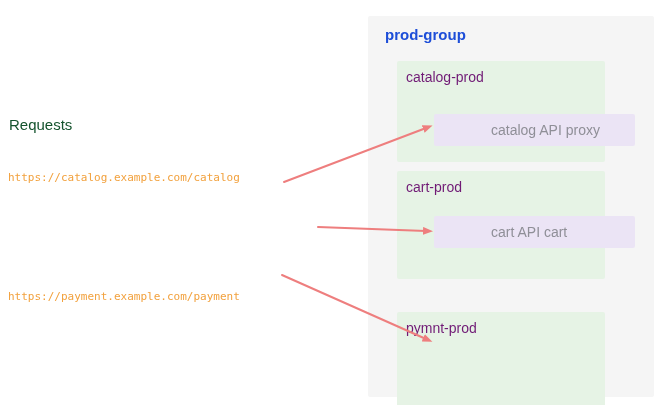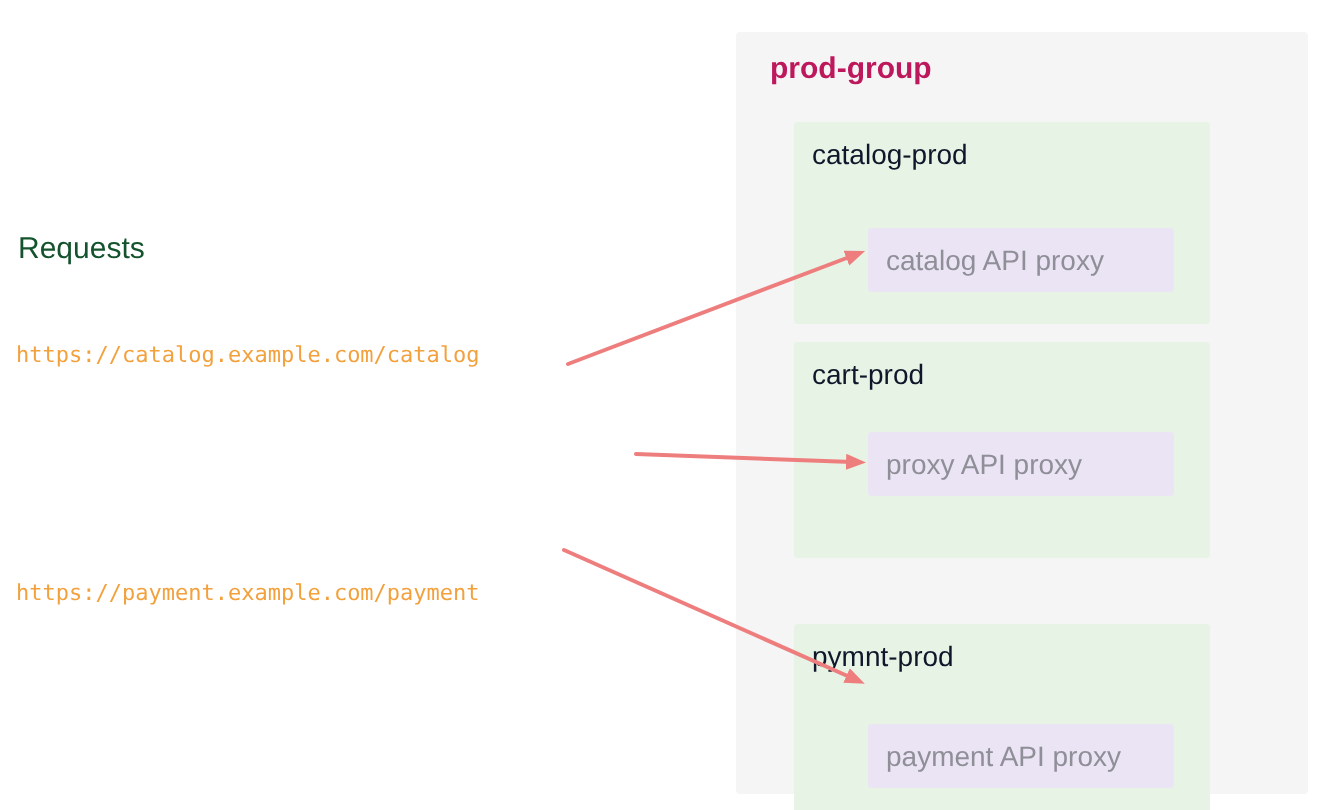--- a/index.html
+++ b/index.html
@@ -48,50 +48,51 @@
     background: #f5f5f5;
     border-radius: 2px;
   }
   .prod-group-title {
     position: absolute;
     left: 17px;
     top: 10px;
     font-size: 15px;
     line-height: 18px;
     font-weight: bold;
-    color: #be185d;
+    color: #1d4ed8;
   }
   .env-box {
     position: absolute;
     left: 29px;
     width: 208px;
     background: #e6f3e5;
     border-radius: 2px;
   }
   .env-0 { top: 45px;  height: 101px; }
   .env-1 { top: 155px; height: 108px; }
   .env-2 { top: 264px; height: 97px; margin-top: 32px; }
   .env-name {
     position: absolute;
     left: 9px;
     top: 8px;
     font-size: 14px;
     line-height: 17px;
-    color: #0f172a;
+    color: #701a75;
     white-space: nowrap;
   }
   .proxy-box {
     position: absolute;
     left: 37px;
     width: 153px;
     height: 32px;
     background: #ebe4f5;
     border-radius: 2px;
     display: flex;
     align-items: center;
+    padding-left: 48px;
   }
   .env-0 .proxy-box { top: 53px; }
   .env-1 .proxy-box { top: 45px; }
   .env-2 .proxy-box { top: 50px; }
   .proxy-label {
     padding-left: 9px;
     font-size: 14px;
     color: #8f8f97;
     white-space: nowrap;
   }
@@ -124,29 +125,26 @@
     <div class="env-box env-0">
       <div class="env-name">catalog-prod</div>
       <div class="proxy-box">
         <span class="proxy-label">catalog API proxy</span>
       </div>
     </div>
 
     <div class="env-box env-1">
       <div class="env-name">cart-prod</div>
       <div class="proxy-box">
-        <span class="proxy-label">proxy API proxy</span>
+        <span class="proxy-label">cart API cart</span>
       </div>
     </div>
 
     <div class="env-box env-2">
       <div class="env-name">pymnt-prod</div>
-      <div class="proxy-box">
-        <span class="proxy-label">payment API proxy</span>
-      </div>
     </div>
   </div>
 
   <svg class="arrows" viewBox="0 0 668 405">
     <defs>
       <marker id="ah" markerWidth="11" markerHeight="9" refX="3" refY="4" orient="auto" markerUnits="userSpaceOnUse">
         <path d="M0,0 L10,4 L0,8 Z" fill="#ee7e7e"></path>
       </marker>
     </defs>
     <line x1="284" y1="182" x2="426" y2="128" stroke="#ee7e7e" stroke-width="2" stroke-linecap="round" marker-end="url(#ah)"></line>

